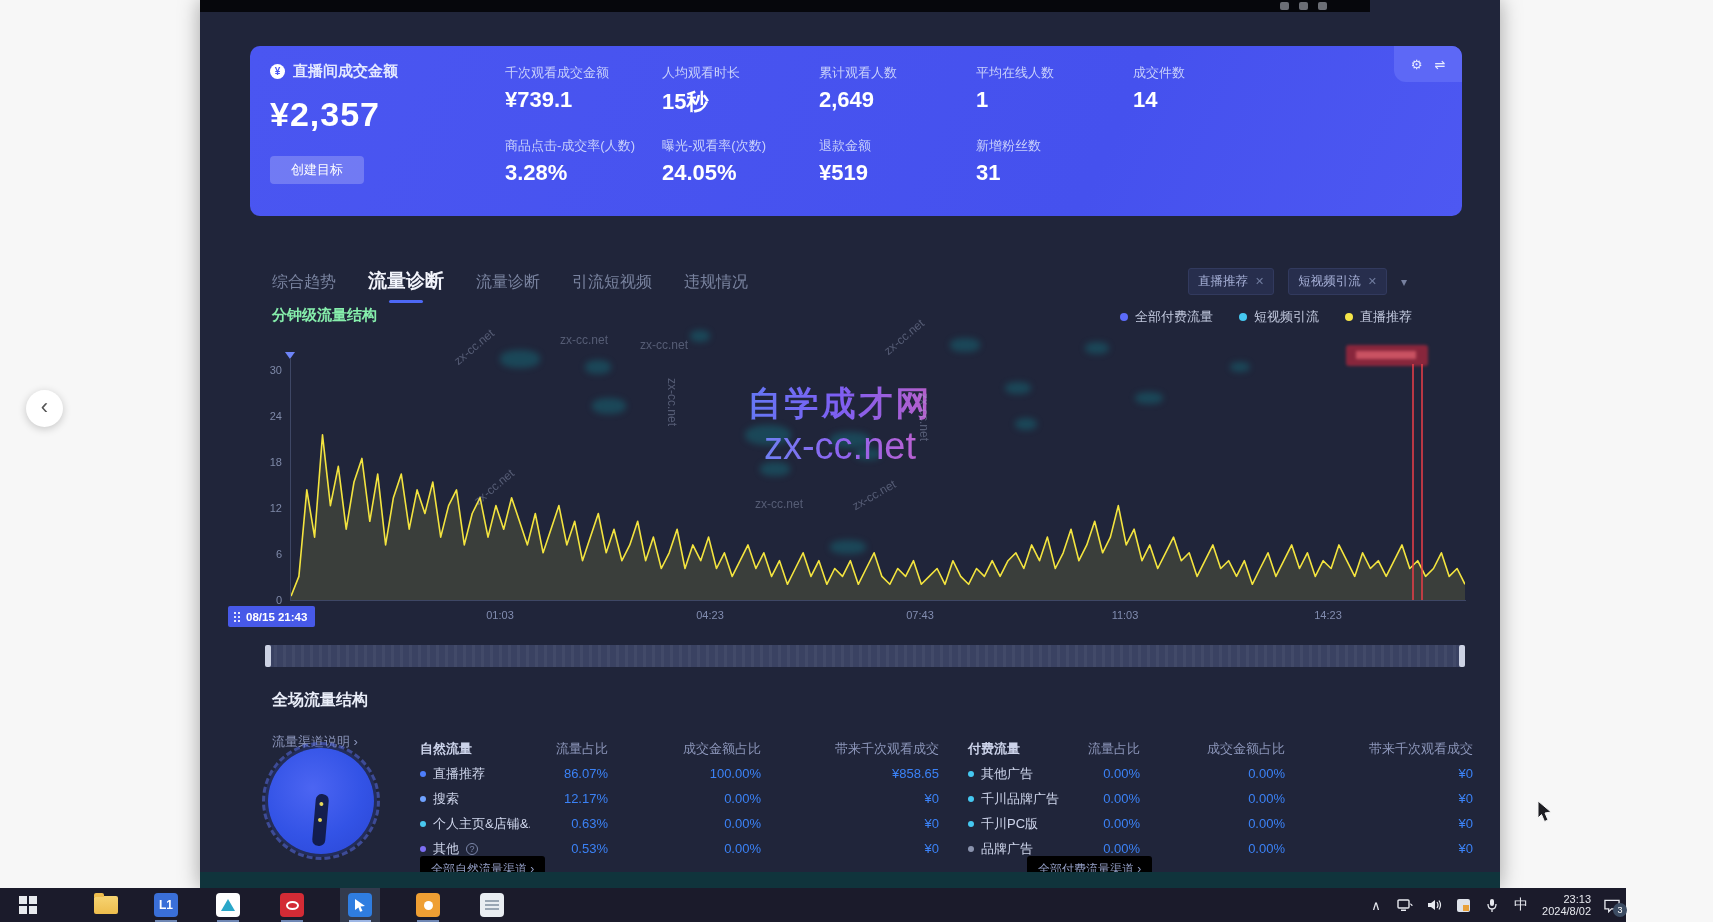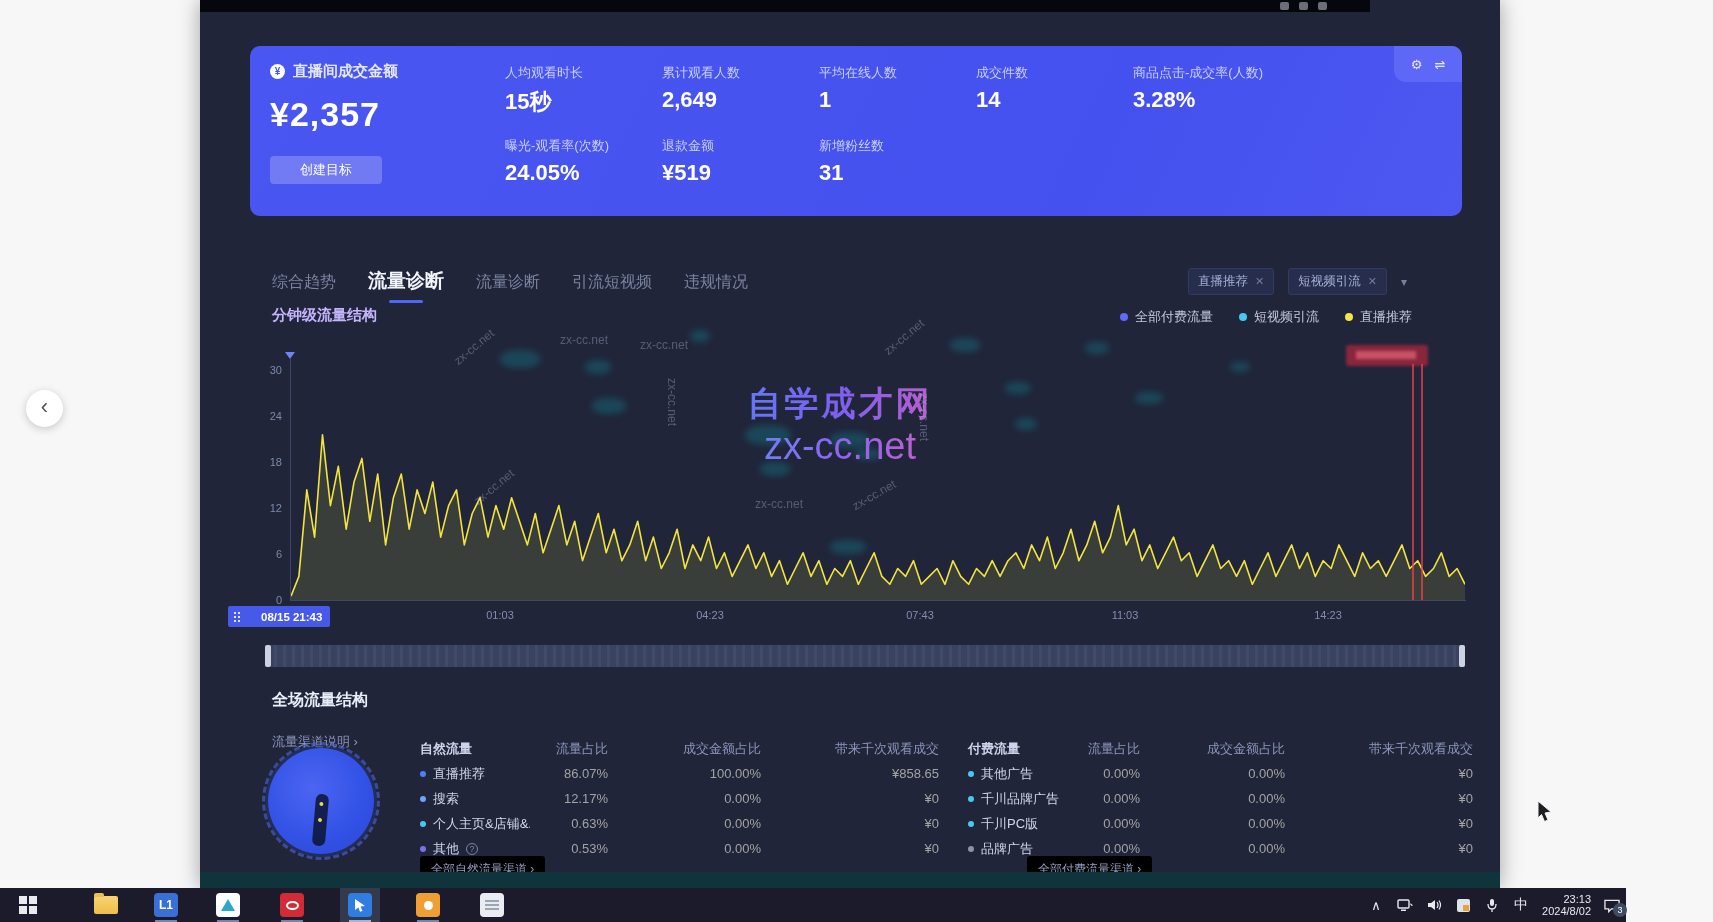--- a/index.html
+++ b/index.html
@@ -16,21 +16,21 @@
 
   
   .banner { position:absolute; left:50px; top:46px; width:1212px; height:170px;
     background:linear-gradient(115deg,#4a56f1 0%,#4551ee 70%,#4d58f2 100%); border-radius:10px; }
   .banner-left { position:absolute; left:20px; top:16px; }
   .banner-title { display:flex; align-items:center; gap:8px; color:#e4e9ff; font-size:15px; font-weight:bold; }
   .coin { width:15px; height:15px; border-radius:50%; background:#fff; color:#4a56f1; font-size:10px;
     display:flex; align-items:center; justify-content:center; font-weight:bold; }
   .banner-value { margin-top:14px; color:#fff; font-size:34px; font-weight:bold; letter-spacing:1px; }
   .goal-btn { margin-top:22px; display:inline-block; background:rgba(255,255,255,.22); color:#fff;
-    font-size:13px; padding:5px 30px; border-radius:4px; cursor:pointer; }
+    font-size:13px; padding:5px 21px; border-radius:4px; cursor:pointer; }
   .metrics { position:absolute; left:255px; top:18px; display:grid;
     grid-template-columns:repeat(5,157px); grid-auto-rows:73px; }
   .metric .m-label { color:#c9d1fb; font-size:13px; white-space:nowrap; }
   .metric .m-value { color:#fff; font-size:22px; font-weight:bold; margin-top:5px; }
   .corner-box { position:absolute; right:0; top:0; width:68px; height:36px; background:#5d68f6;
     border-radius:0 10px 0 12px; display:flex; align-items:center; justify-content:center; gap:12px; }
   .corner-box span { color:#e8ebff; font-size:13px; cursor:pointer; }
 
   
   .tabs { position:absolute; left:72px; top:268px; display:flex; gap:32px; align-items:baseline; }
@@ -38,21 +38,21 @@
   .tab.active { color:#f2f4fb; font-size:19px; font-weight:bold; }
   .tab.active::after { content:""; position:absolute; left:50%; transform:translateX(-50%);
     bottom:-9px; width:34px; height:3px; border-radius:2px; background:#4d68f5; }
   .tagbar { position:absolute; left:988px; top:268px; display:flex; gap:14px; align-items:center; }
   .chip { background:#272e4d; border:1px solid #323a5e; border-radius:3px; padding:4px 9px;
     color:#a7b1d8; font-size:12.5px; display:flex; gap:7px; align-items:center; cursor:pointer; white-space:nowrap; }
   .chip .x { color:#6f7b9e; font-size:11px; cursor:pointer; }
   .chevron { color:#77819f; font-size:12px; cursor:pointer; }
 
   
-  .chart-title { position:absolute; left:72px; top:306px; color:#c4b5fd; font-size:15px; font-weight:bold; }
+  .chart-title { position:absolute; left:72px; top:306px; color:#86efac; font-size:15px; font-weight:bold; }
   .legend { position:absolute; left:920px; top:308px; display:flex; gap:26px; }
   .legend-item { display:flex; align-items:center; gap:7px; color:#c3cadf; font-size:13px; cursor:pointer; white-space:nowrap; }
   .legend-item .dot { width:8px; height:8px; border-radius:50%; }
   .y-axis-line { position:absolute; left:90px; top:358px; width:1px; height:242px; background:#3e4765; }
   .x-axis-line { position:absolute; left:90px; top:600px; width:1176px; height:1px; background:#3e4765; }
   .axis-marker { position:absolute; left:85px; top:352px; width:0; height:0;
     border-left:5px solid transparent; border-right:5px solid transparent; border-top:7px solid #6d84f7; }
   .ytick { position:absolute; width:30px; text-align:right; left:52px; color:#7e89a8; font-size:11px; transform:translateY(-50%); }
   .chart-svg { position:absolute; left:91px; top:364px; }
   .red-line { position:absolute; top:364px; width:2px; height:236px; background:rgba(236,62,72,.75); filter:blur(.5px); }
@@ -65,21 +65,21 @@
   .wm-big { position:absolute; left:470px; top:381px; width:340px; text-align:center; pointer-events:none; }
   .wm-line1 { font-size:34px; font-weight:bold; letter-spacing:3px;
     background:linear-gradient(90deg,#4f8cf7,#7e5ff2,#e85fa8); -webkit-background-clip:text;
     background-clip:text; color:transparent; }
   .wm-line2 { font-size:38px; margin-top:-2px;
     background:linear-gradient(90deg,#49a0f5,#8e64f0,#ef5fae); -webkit-background-clip:text;
     background-clip:text; color:transparent; }
   .wm-small { position:absolute; color:rgba(165,175,205,.4); font-size:12px; white-space:nowrap; pointer-events:none; }
 
   .range-box { position:absolute; left:28px; top:606px; height:21px; background:#4759e8; border-radius:2px;
-    display:flex; align-items:center; gap:20px; padding:0 8px 0 5px; color:#fff; font-size:11.5px; font-weight:bold; cursor:ew-resize; }
+    display:flex; align-items:center; gap:5px; padding:0 8px 0 5px; color:#fff; font-size:11.5px; font-weight:bold; cursor:ew-resize; }
   .grip { width:8px; height:12px;
     background-image:radial-gradient(circle,rgba(255,255,255,.85) 1px,transparent 1.2px);
     background-size:4px 4px; }
   .xtick { position:absolute; top:609px; transform:translateX(-50%); color:#828db0; font-size:11px; }
 
   .brush { position:absolute; left:65px; top:645px; width:1200px; height:22px; background:#3a4262; border-radius:3px;
     background-image:repeating-linear-gradient(90deg,rgba(255,255,255,.045) 0 3px,transparent 3px 9px); cursor:grab; }
   .brush-handle { position:absolute; top:0; width:6px; height:22px; background:#ccd2e3; border-radius:2px; cursor:ew-resize; }
 
   
@@ -92,21 +92,21 @@
   .donut-pill { position:absolute; left:46px; top:46px; width:13px; height:52px; background:rgba(13,20,52,.85);
     border-radius:6px; transform:rotate(5deg); }
   .donut-pill i { position:absolute; left:4px; width:4px; height:4px; border-radius:50%; background:#e6d85a; }
 
   .tbl { position:absolute; top:736px; font-size:13px; }
   .tbl .trow { display:grid; height:25px; align-items:center; }
   .tbl.nat { left:220px; width:495px; } .tbl.nat .trow { grid-template-columns:110px 70px 145px 170px;gap:8px; }
   .tbl.paid { left:768px; width:505px; } .tbl.paid .trow { grid-template-columns:102px 70px 145px 188px; }
   .tbl .hdr { color:#8d97bb; }
   .tbl .hdr .group { color:#ccd3ea; font-weight:bold; }
-  .tbl .c-num { text-align:right; color:#a3a3a3; }
+  .tbl .c-num { text-align:right; color:#3b82f6; }
   .tbl .hdr .c-num { color:#8d97bb; }
   .tbl .name { color:#cfd6ec; display:flex; align-items:center; gap:7px; white-space:nowrap; overflow:hidden; }
   .tbl .rdot { width:6px; height:6px; border-radius:50%; flex:0 0 auto; }
   .info-ic { width:12px; height:12px; border:1px solid #7b86a8; border-radius:50%; color:#7b86a8;
     font-size:9px; display:inline-flex; align-items:center; justify-content:center; }
   .foot-chip { position:absolute; top:856px; background:#000000; border-radius:3px; padding:5px 11px;
     color:#949fc6; font-size:12px; cursor:pointer; white-space:nowrap; }
   .bottom-strip { position:absolute; left:0; top:872px; width:1300px; height:16px; background:#10343c; }
 
   
@@ -156,20 +156,24 @@
     <div class="banner">
       <div class="banner-left">
         <div class="banner-title">
           <span class="coin">¥</span>
           <span>直播间成交金额</span>
         </div>
         <div class="banner-value">¥2,357</div>
         <span class="goal-btn">创建目标</span>
       </div>
       <div class="metrics">
+        <div class="metric">
+            <div class="m-label">千次观看成交金额</div>
+            <div class="m-value">¥739.1</div>
+          </div>
         <div class="metric">
             <div class="m-label">人均观看时长</div>
             <div class="m-value">15秒</div>
           </div>
         <div class="metric">
             <div class="m-label">累计观看人数</div>
             <div class="m-value">2,649</div>
           </div>
         <div class="metric">
             <div class="m-label">平均在线人数</div>

